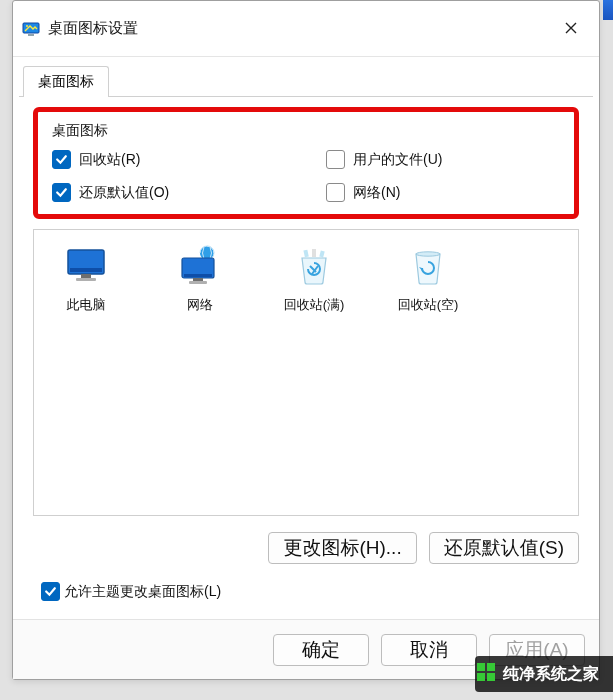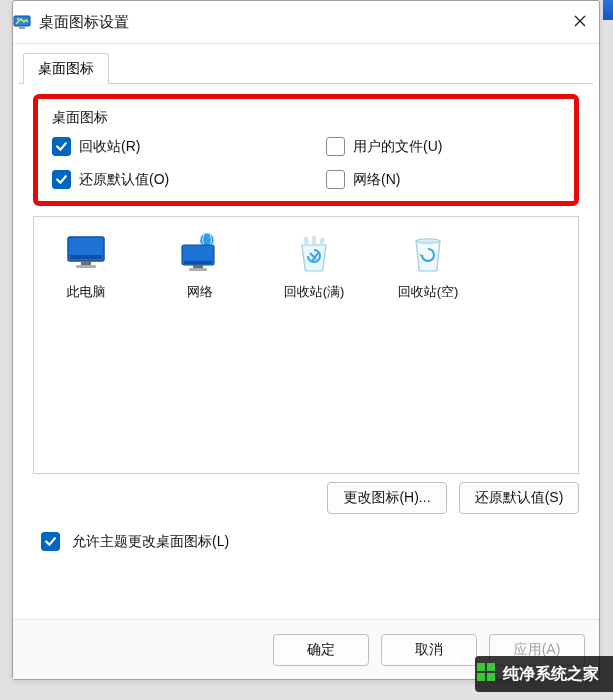--- a/index.html
+++ b/index.html
@@ -1,41 +1,41 @@
 <!DOCTYPE html>
 <html><head>
 <meta charset="utf-8">
 <style>
   *{box-sizing:border-box;font-family:"Microsoft YaHei","Segoe UI",sans-serif;}
   html,body{margin:0;padding:0;width:613px;height:700px;background:#e2e2e2;overflow:hidden;}
   .dialog{position:absolute;left:12px;top:0;width:588px;height:680px;background:#fff;border:1px solid #9f9f9f;border-radius:3px;box-shadow:0 2px 6px rgba(0,0,0,.1);}
-  .titlebar{display:flex;align-items:center;height:43px;padding:0 0;border-bottom:1px solid #e5e5e5;}
+  .titlebar{display:flex;align-items:center;height:56px;padding:0 9px;border-bottom:1px solid #e5e5e5;}
   .titlebar .app-icon svg{width:18px;height:18px;display:block;}
   .titlebar .title{margin-left:8px;font-size:15px;color:#111;}
   .titlebar .spacer{flex:1;}
   .close-btn{width:38px;height:38px;display:flex;align-items:center;justify-content:center;cursor:pointer;font-size:16px;color:#222;background:transparent;border:none;}
   .tabstrip{display:flex;margin:8px 0 0 10px;}
   .tab{padding:6px 14px;font-size:14px;border:1px solid #d0d0d0;border-bottom:none;border-radius:3px 3px 0 0;background:#fff;position:relative;top:1px;z-index:2;}
   .body{border-top:1px solid #d0d0d0;margin:0 6px;padding:10px 6px 6px;}
   .highlight{border:5px solid #e40a0a;border-radius:6px;padding:10px 14px 12px;margin:0 8px 10px;}
   .group-label{font-size:14px;color:#111;margin-bottom:10px;}
   .check-grid{display:grid;grid-template-columns:1fr 1fr;row-gap:14px;column-gap:40px;}
   .check{display:flex;align-items:center;gap:8px;}
   .cb{width:19px;height:19px;border:1px solid #8a8a8a;border-radius:3px;display:flex;align-items:center;justify-content:center;background:#fff;cursor:pointer;}
   .cb.checked{background:#0067c0;border-color:#0067c0;}
   .cb svg{width:13px;height:13px;display:block;}
   .cb-label{font-size:14px;color:#111;cursor:pointer;}
-  .preview{margin:4px 8px 8px;border:1px solid #cfcfcf;height:258px;padding:14px 10px;display:flex;gap:30px;align-items:flex-start;}
+  .preview{margin:4px 8px 16px;border:1px solid #cfcfcf;height:287px;padding:14px 10px;display:flex;gap:30px;align-items:flex-start;}
   .picon{width:84px;display:flex;flex-direction:column;align-items:center;gap:8px;cursor:pointer;}
   .picon .glyph{width:44px;height:44px;display:flex;align-items:center;justify-content:center;}
   .picon .glyph svg{width:44px;height:44px;display:block;}
   .picon .lbl{font-size:13px;color:#111;text-align:center;white-space:nowrap;}
   .btnrow{display:flex;justify-content:flex-end;gap:12px;margin:6px 8px 12px;}
-  .btn{min-width:120px;height:32px;border:1px solid #bdbdbd;border-radius:4px;background:#fdfdfd;font-size:14px;color:#111;cursor:pointer;padding:0 14px;}
-  .theme-row{display:flex;align-items:center;gap:12px;margin:18px 16px 0;}
+  .btn{min-width:120px;height:32px;border:1px solid #bdbdbd;border-radius:4px;background:#fdfdfd;font-size:19px;color:#111;cursor:pointer;padding:0 14px;}
+  .theme-row{display:flex;align-items:center;gap:4px;margin:18px 16px 0;}
   .footer{position:absolute;left:0;right:0;bottom:0;height:60px;border-top:1px solid #e3e3e3;display:flex;align-items:center;justify-content:flex-end;gap:12px;padding:0 14px;background:#fafafa;}
   .footer .btn{min-width:96px;}
   .footer .btn.disabled{color:#a0a0a0;cursor:default;}
   .watermark{position:absolute;right:0;bottom:8px;background:rgba(0,0,0,.78);color:#fff;height:36px;display:flex;align-items:center;gap:8px;padding:0 14px 0 2px;font-size:16px;font-weight:600;border-top-left-radius:4px;border-bottom-left-radius:4px;z-index:20;}
   .watermark svg{width:18px;height:18px;}
   .bgstrip{position:absolute;right:0;top:0;width:10px;height:20px;background:linear-gradient(180deg,#2a72e0,#1a55c0);}
 </style>
 </head>
 <body>
 

